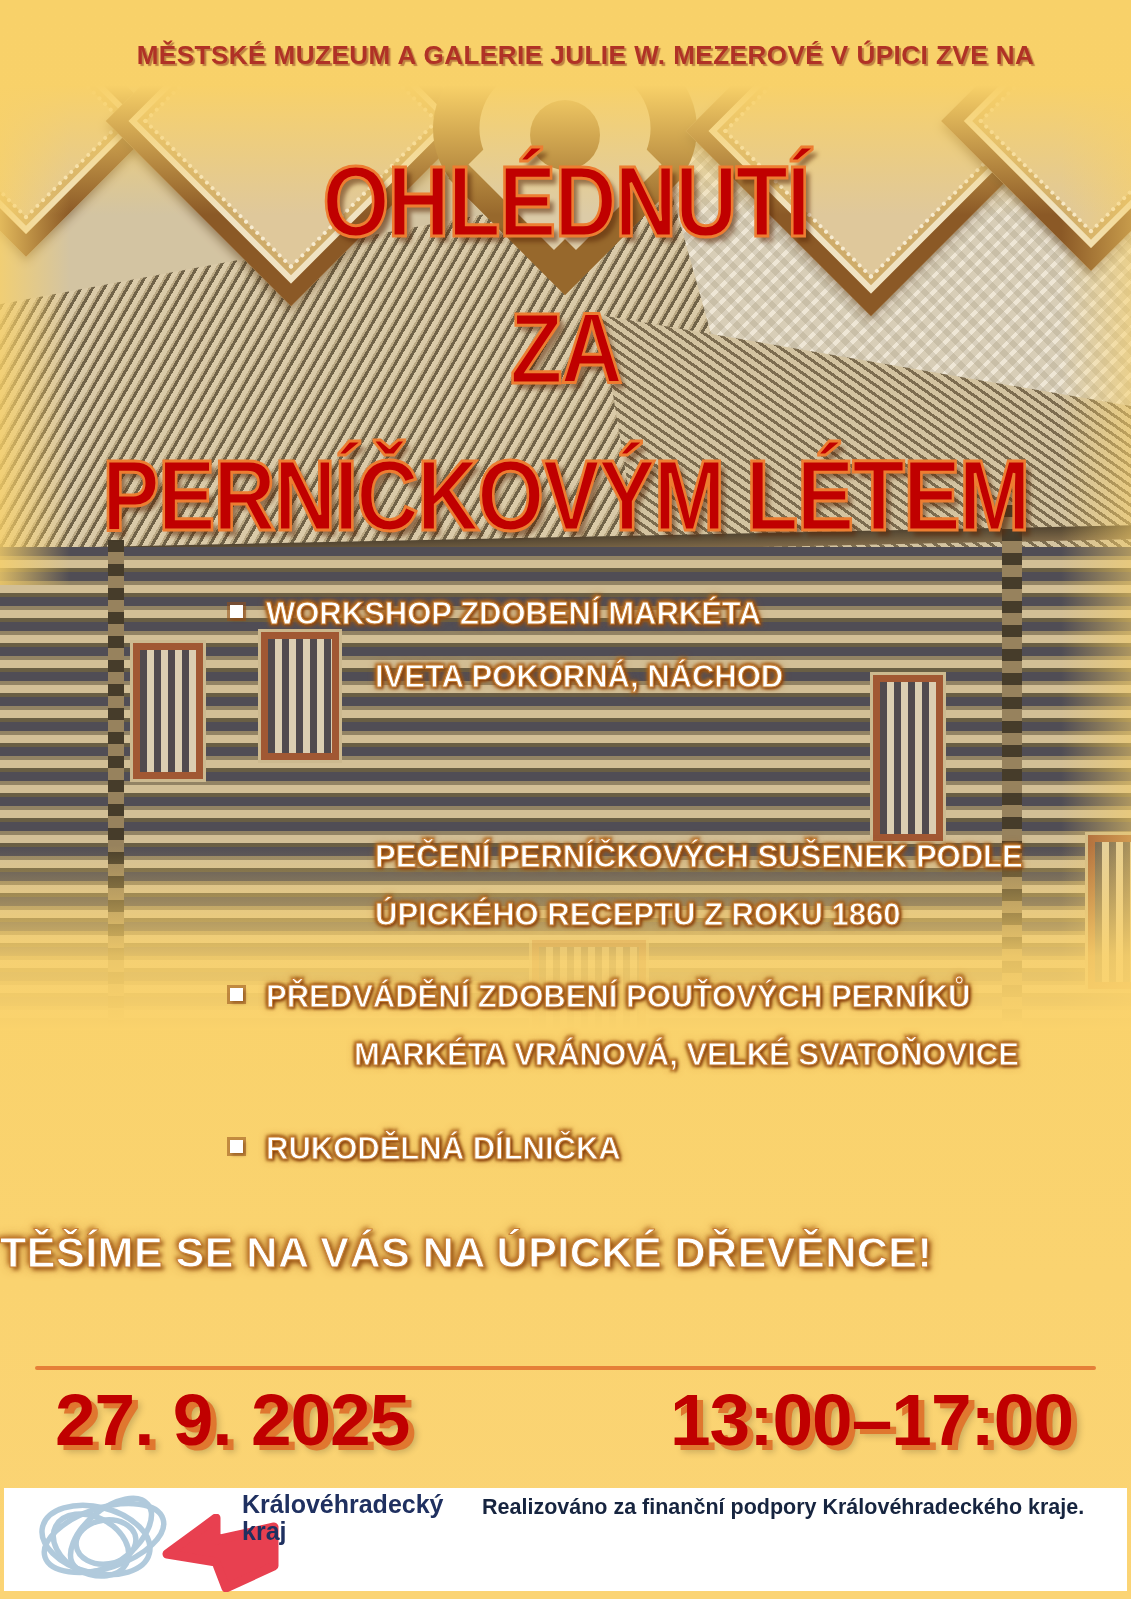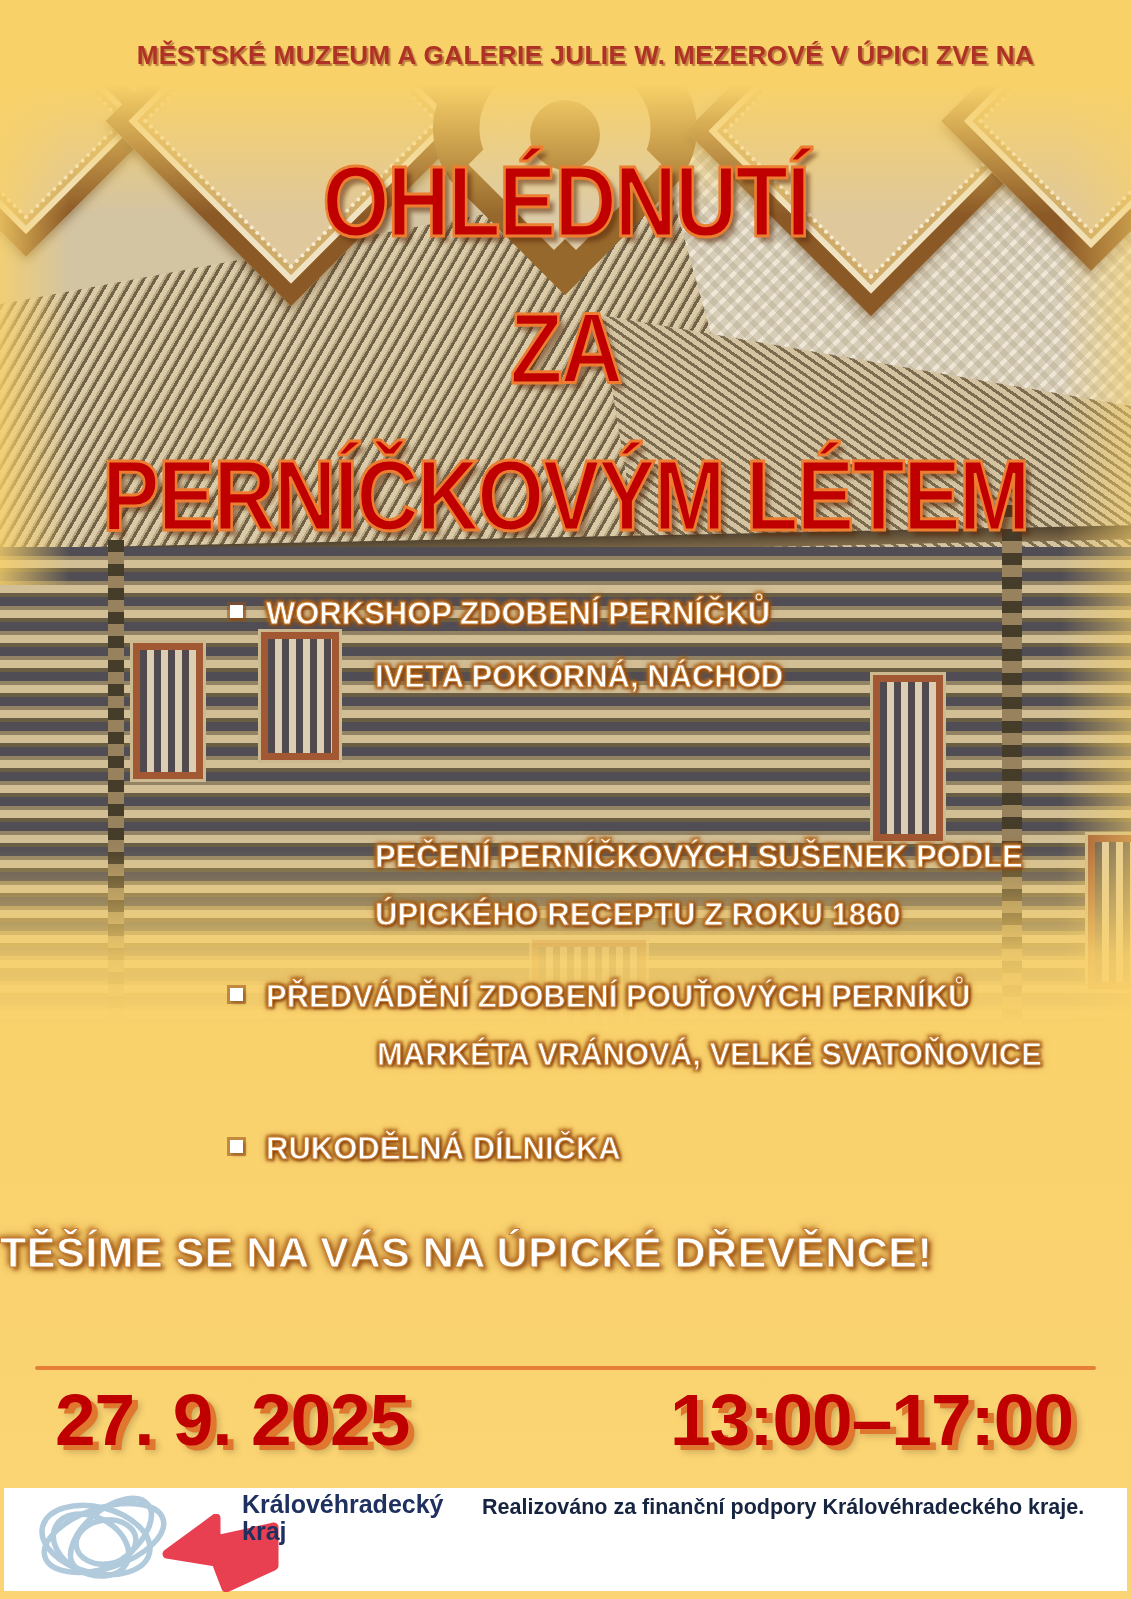--- a/index.html
+++ b/index.html
@@ -190,28 +190,28 @@
   </div>
 
   <div class="header-line">MĚSTSKÉ MUZEUM A GALERIE JULIE W. MEZEROVÉ V ÚPICI ZVE NA</div>
 
   <div class="title-block">
     <div>OHLÉDNUTÍ</div>
     <div>ZA</div>
     <div>PERNÍČKOVÝM LÉTEM</div>
   </div>
 
-  <div class="b-line" style="left:230px; top:596px;"><span class="marker"></span><span>WORKSHOP ZDOBENÍ PERNÍČKŮ</span></div>
+  <div class="b-line" style="left:230px; top:596px;"><span class="marker"></span><span>WORKSHOP ZDOBENÍ MARKÉTA</span></div>
   <div class="b-line" style="left:375px; top:659px;">IVETA POKORNÁ, NÁCHOD</div>
 
   <div class="b-line" style="left:375px; top:839px;">PEČENÍ PERNÍČKOVÝCH SUŠENEK PODLE</div>
   <div class="b-line" style="left:375px; top:897px;">ÚPICKÉHO RECEPTU Z ROKU 1860</div>
 
   <div class="b-line" style="left:230px; top:979px;"><span class="marker"></span><span>PŘEDVÁDĚNÍ ZDOBENÍ POUŤOVÝCH PERNÍKŮ</span></div>
-  <div class="b-line" style="left:377px; top:1037px;">MARKÉTA VRÁNOVÁ, VELKÉ SVATOŇOVICE</div>
+  <div class="b-line" style="left:354px; top:1037px;">MARKÉTA VRÁNOVÁ, VELKÉ SVATOŇOVICE</div>
 
   <div class="b-line" style="left:230px; top:1131px;"><span class="marker"></span><span>RUKODĚLNÁ DÍLNIČKA</span></div>
 
   <div class="closing">TĚŠÍME SE NA VÁS NA ÚPICKÉ DŘEVĚNCE!</div>
 
   <div class="divider"></div>
 
   <div class="datetime">
     <span>27. 9. 2025</span>
     <span>13:00–17:00</span>

